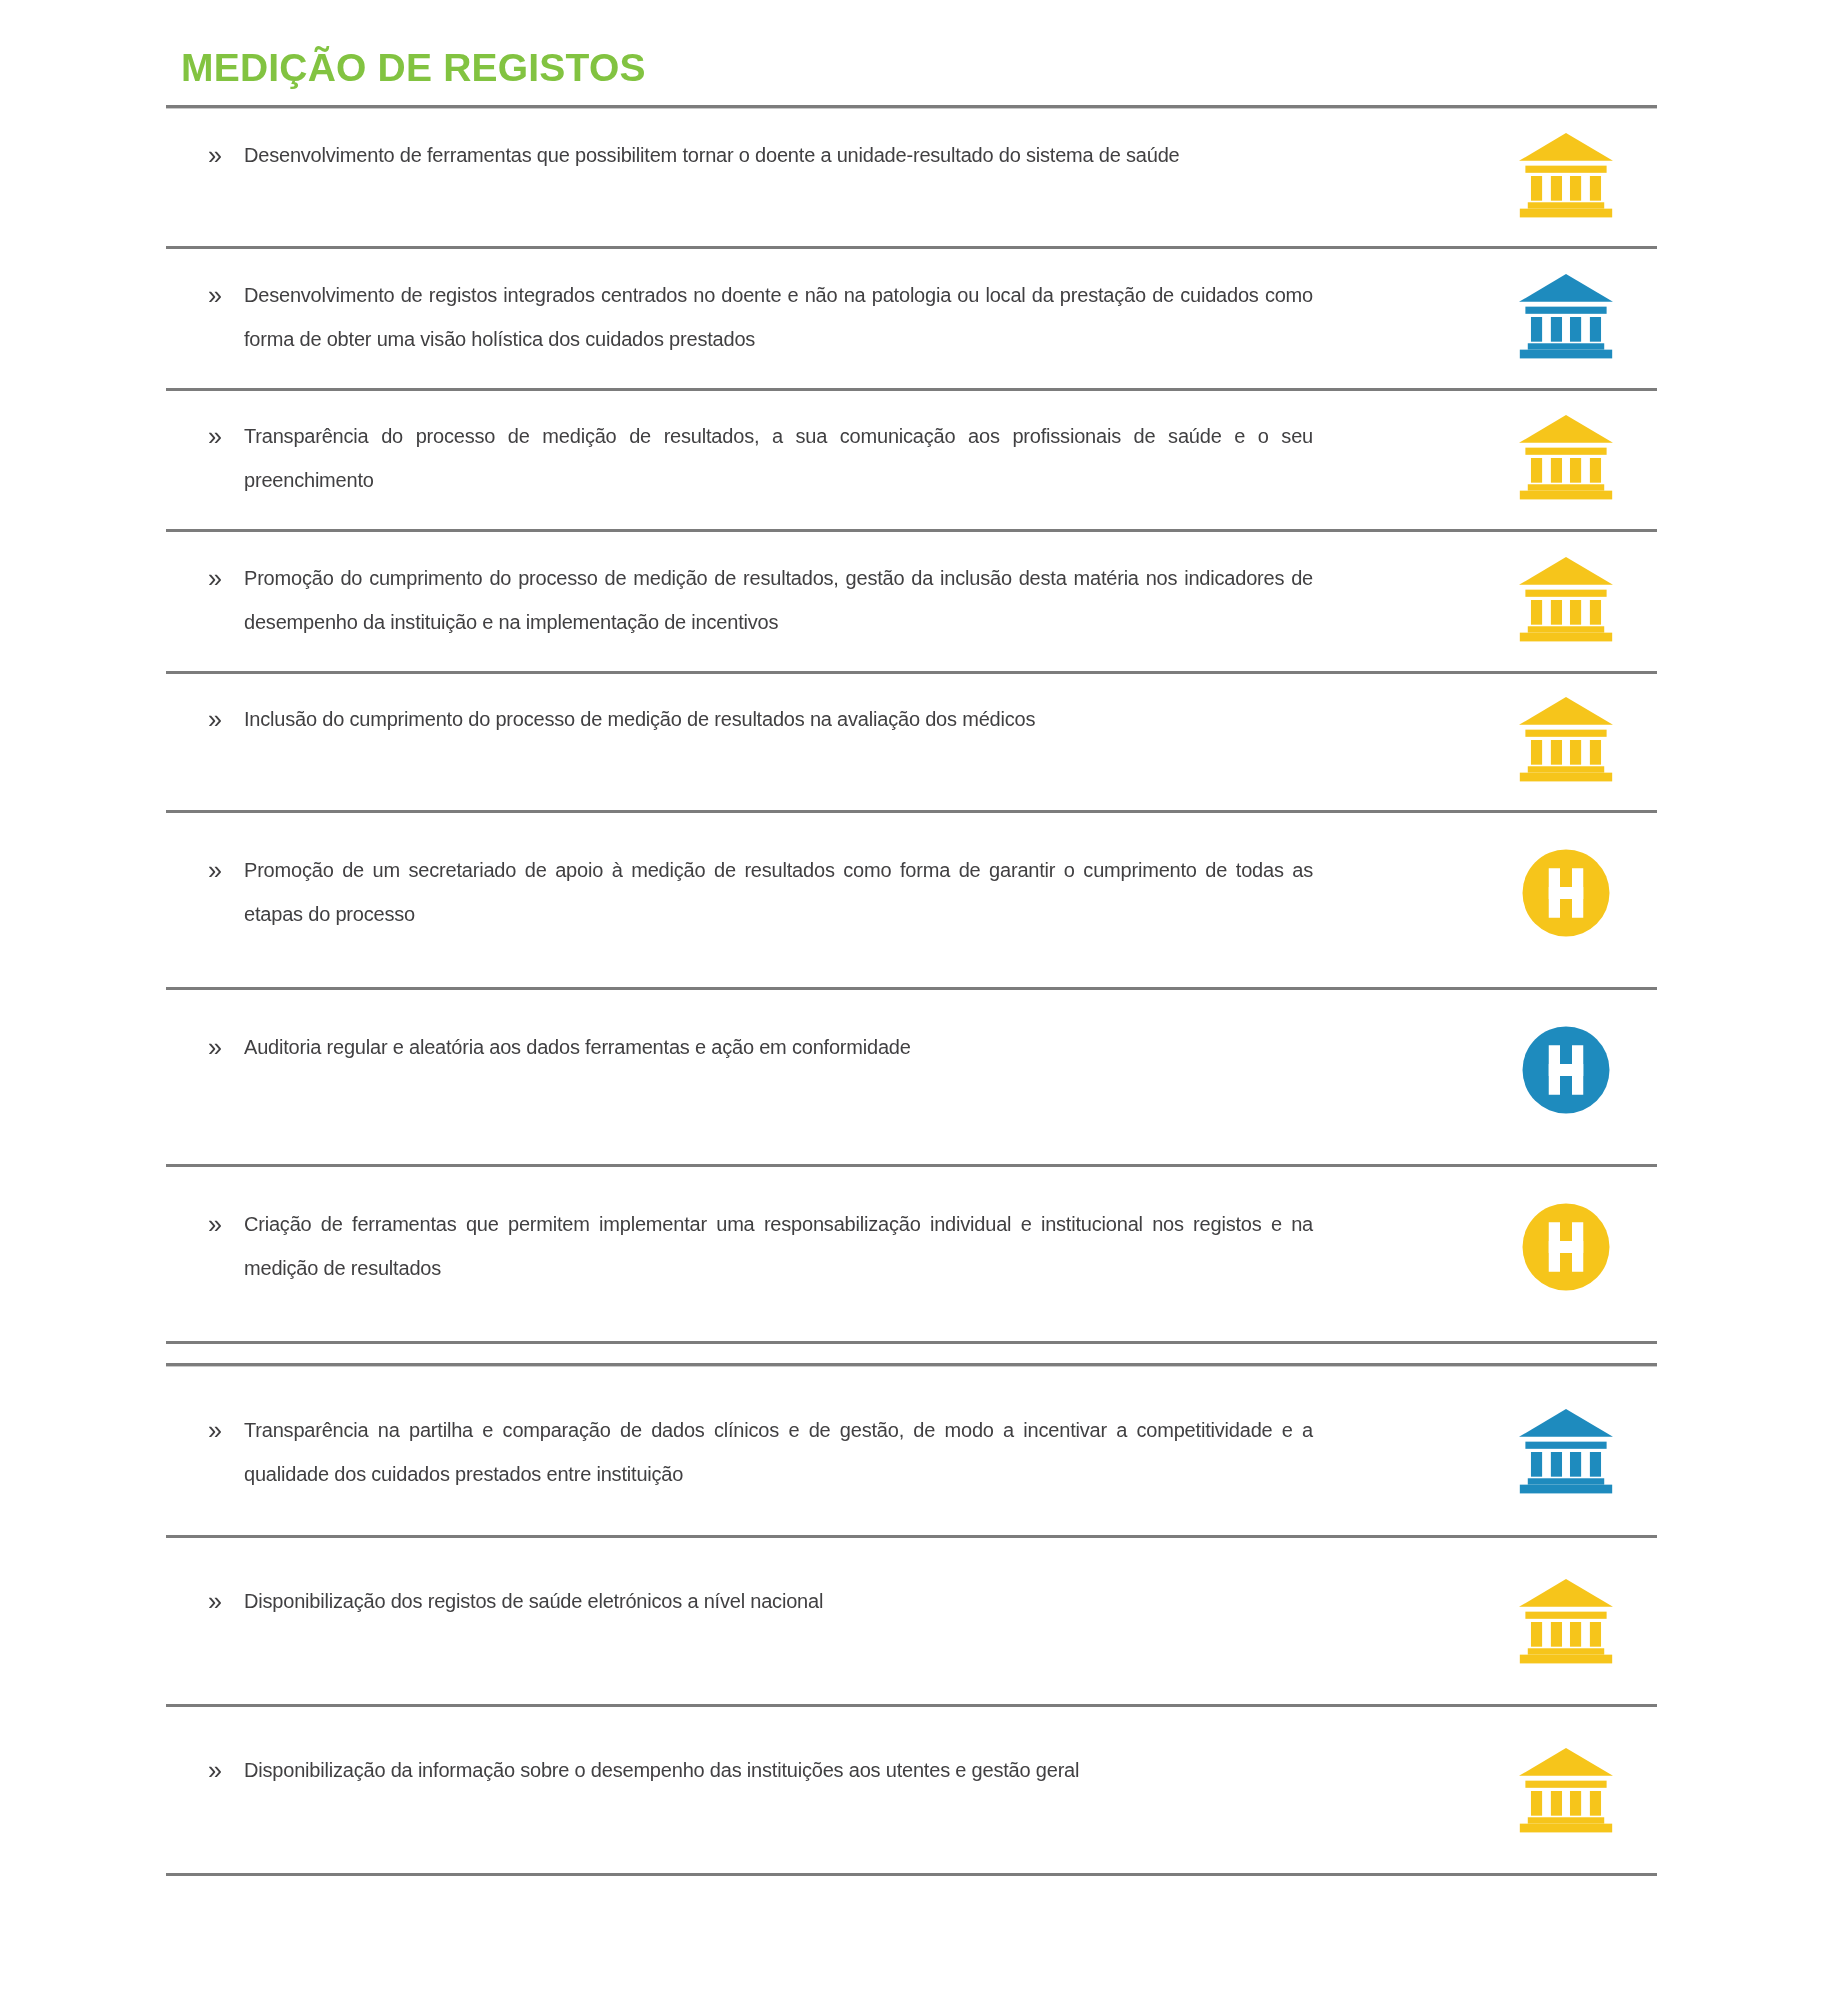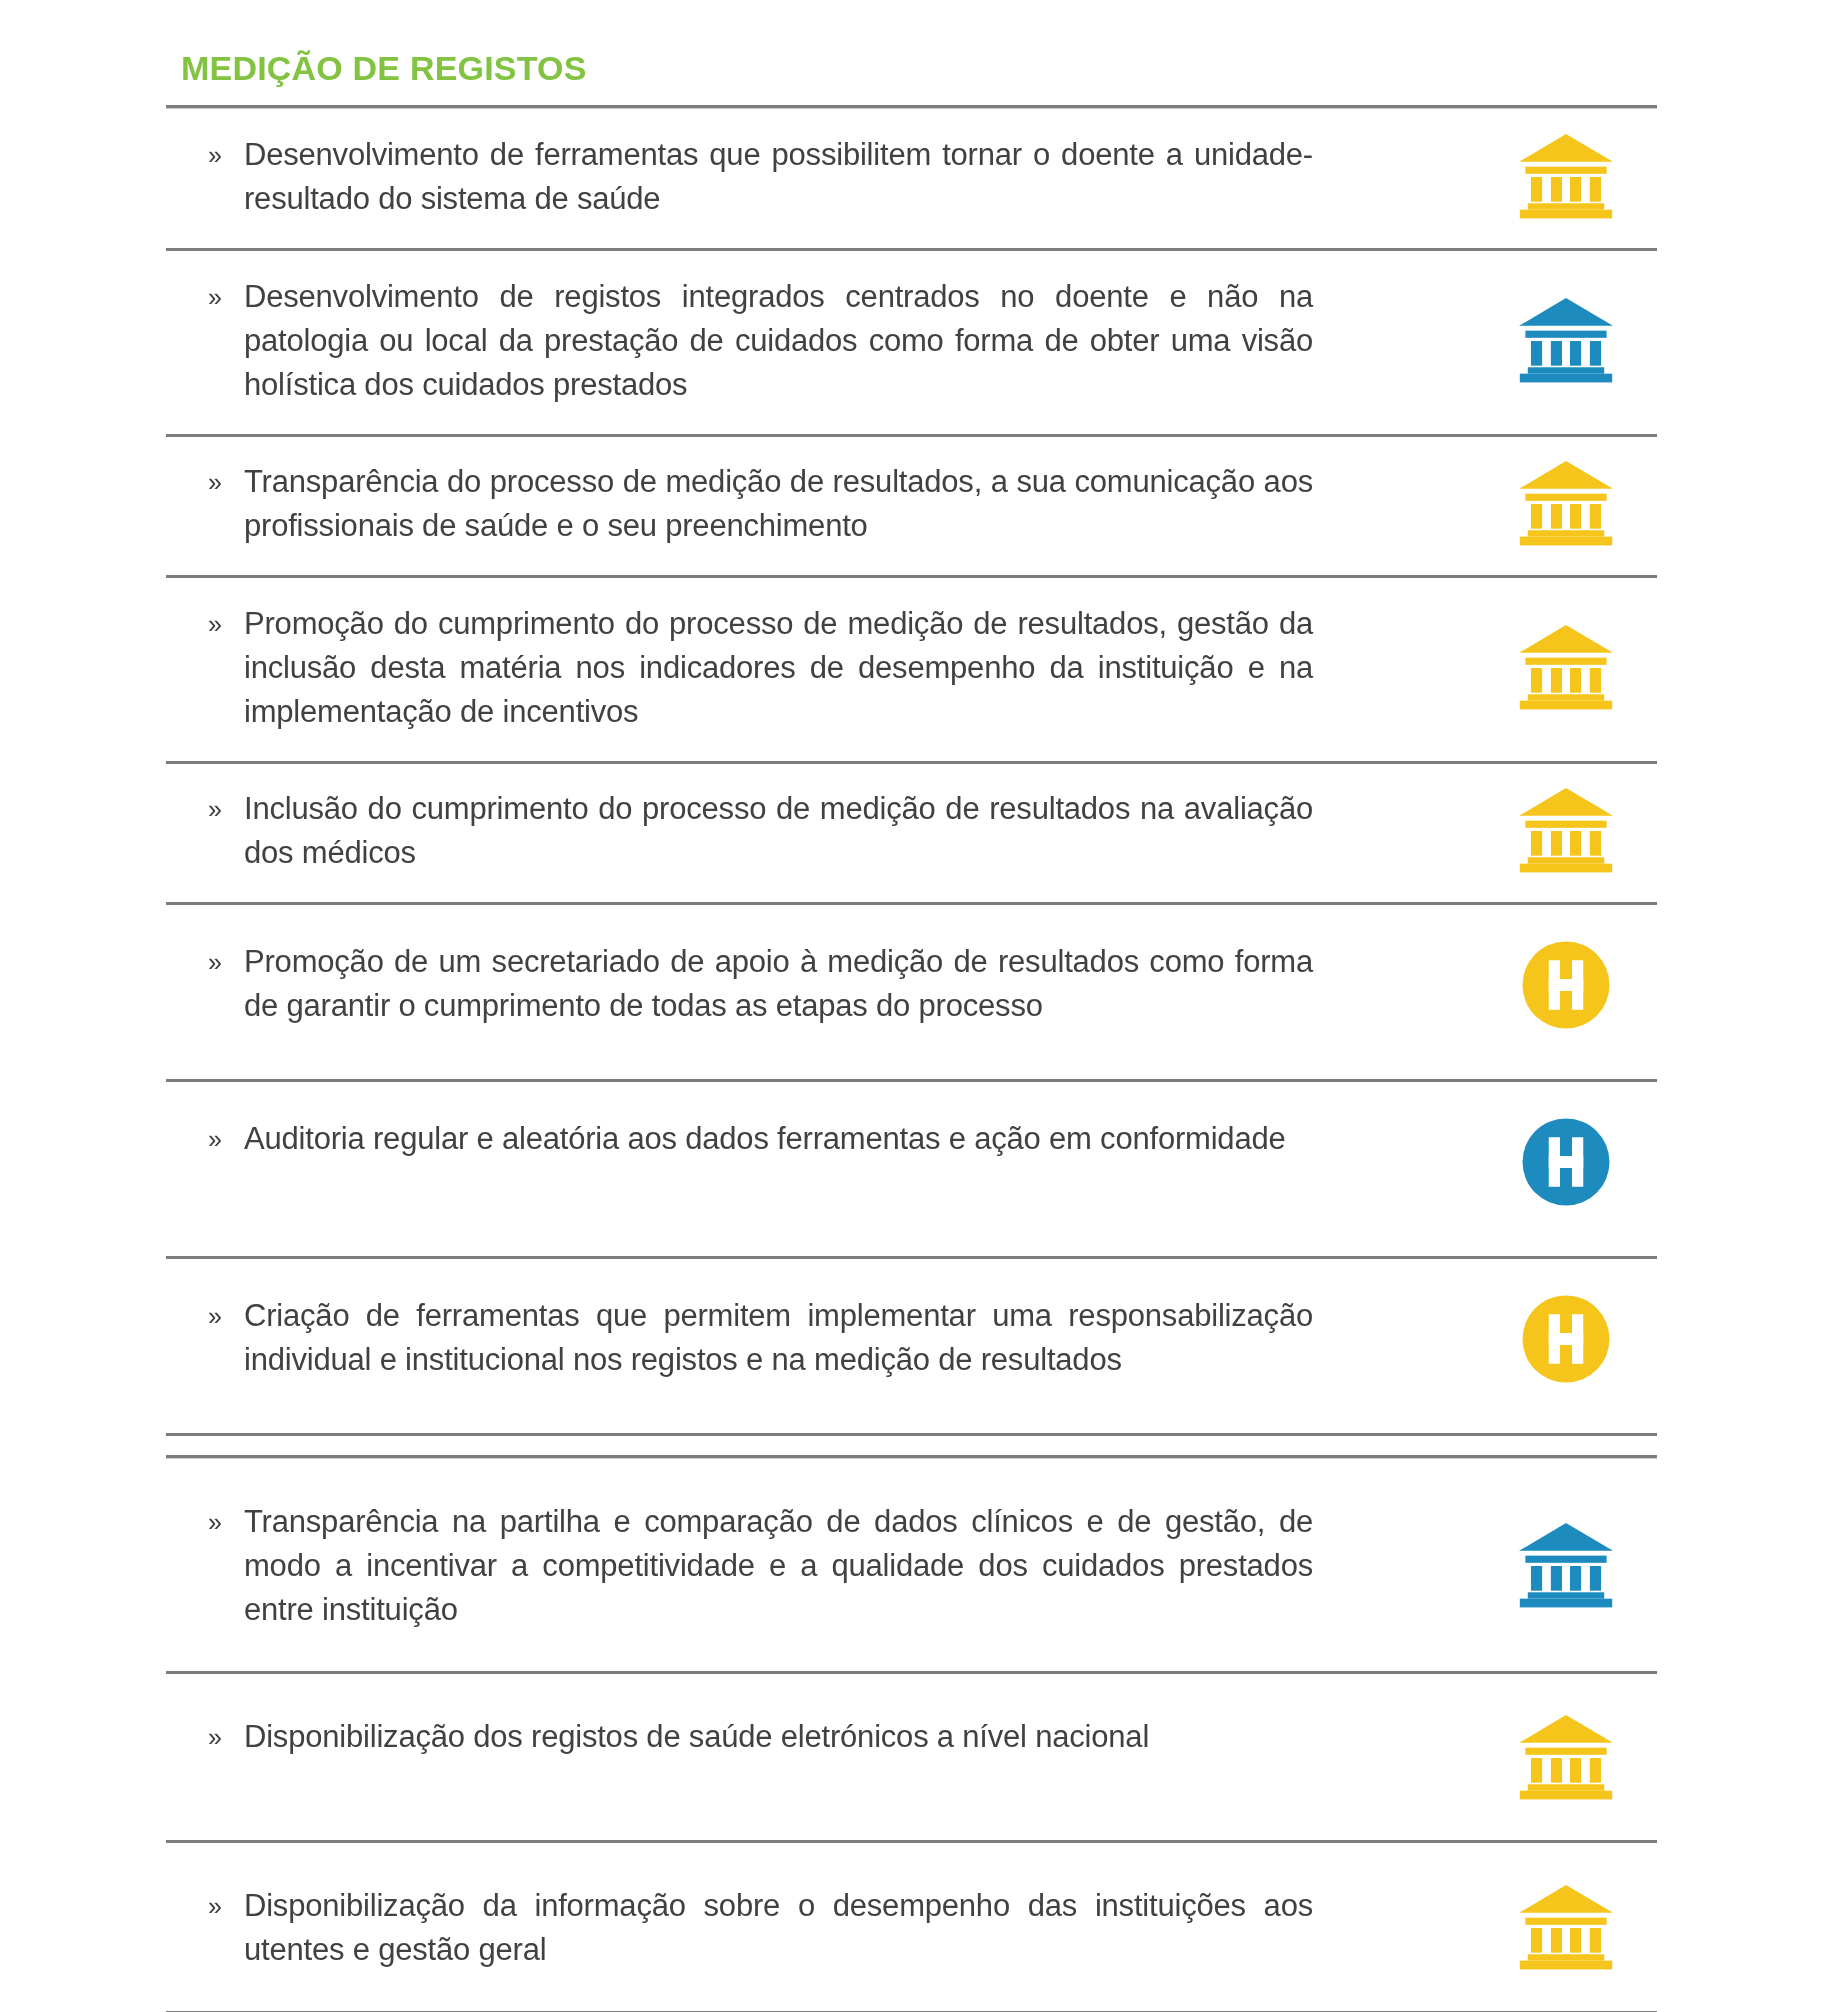--- a/index.html
+++ b/index.html
@@ -21,21 +21,21 @@
   h1.page-title {
     margin: 0 0 0 15px;
     font-size: 38px;
     line-height: 44px;
     font-weight: bold;
     letter-spacing: 0.4px;
     color: var(--green, #82C341);
   }
   h2.section-title {
     margin: 44px 0 0 15px;
-    font-size: 34px;
+    font-size: 39px;
     line-height: 36px;
     font-weight: bold;
     letter-spacing: 0.2px;
     color: var(--green, #82C341);
   }
   .section-2 h2.section-title {
     margin-top: 75px;
   }
   h2 .title-italic {
     font-style: italic;
@@ -69,21 +69,21 @@
     font-size: 25px;
     line-height: 44px;
     color: var(--text, #414042);
     width: 22px;
     flex: none;
     margin-right: 14px;
   }
   p.item-text {
     margin: 0;
     width: 1069px;
-    font-size: 31px;
+    font-size: 20px;
     line-height: 44px;
     letter-spacing: -0.2px;
     color: var(--text, #414042);
     text-align: justify;
   }
   .icon-slot {
     width: 149px;
     margin-left: auto;
     flex: none;
     display: flex;

